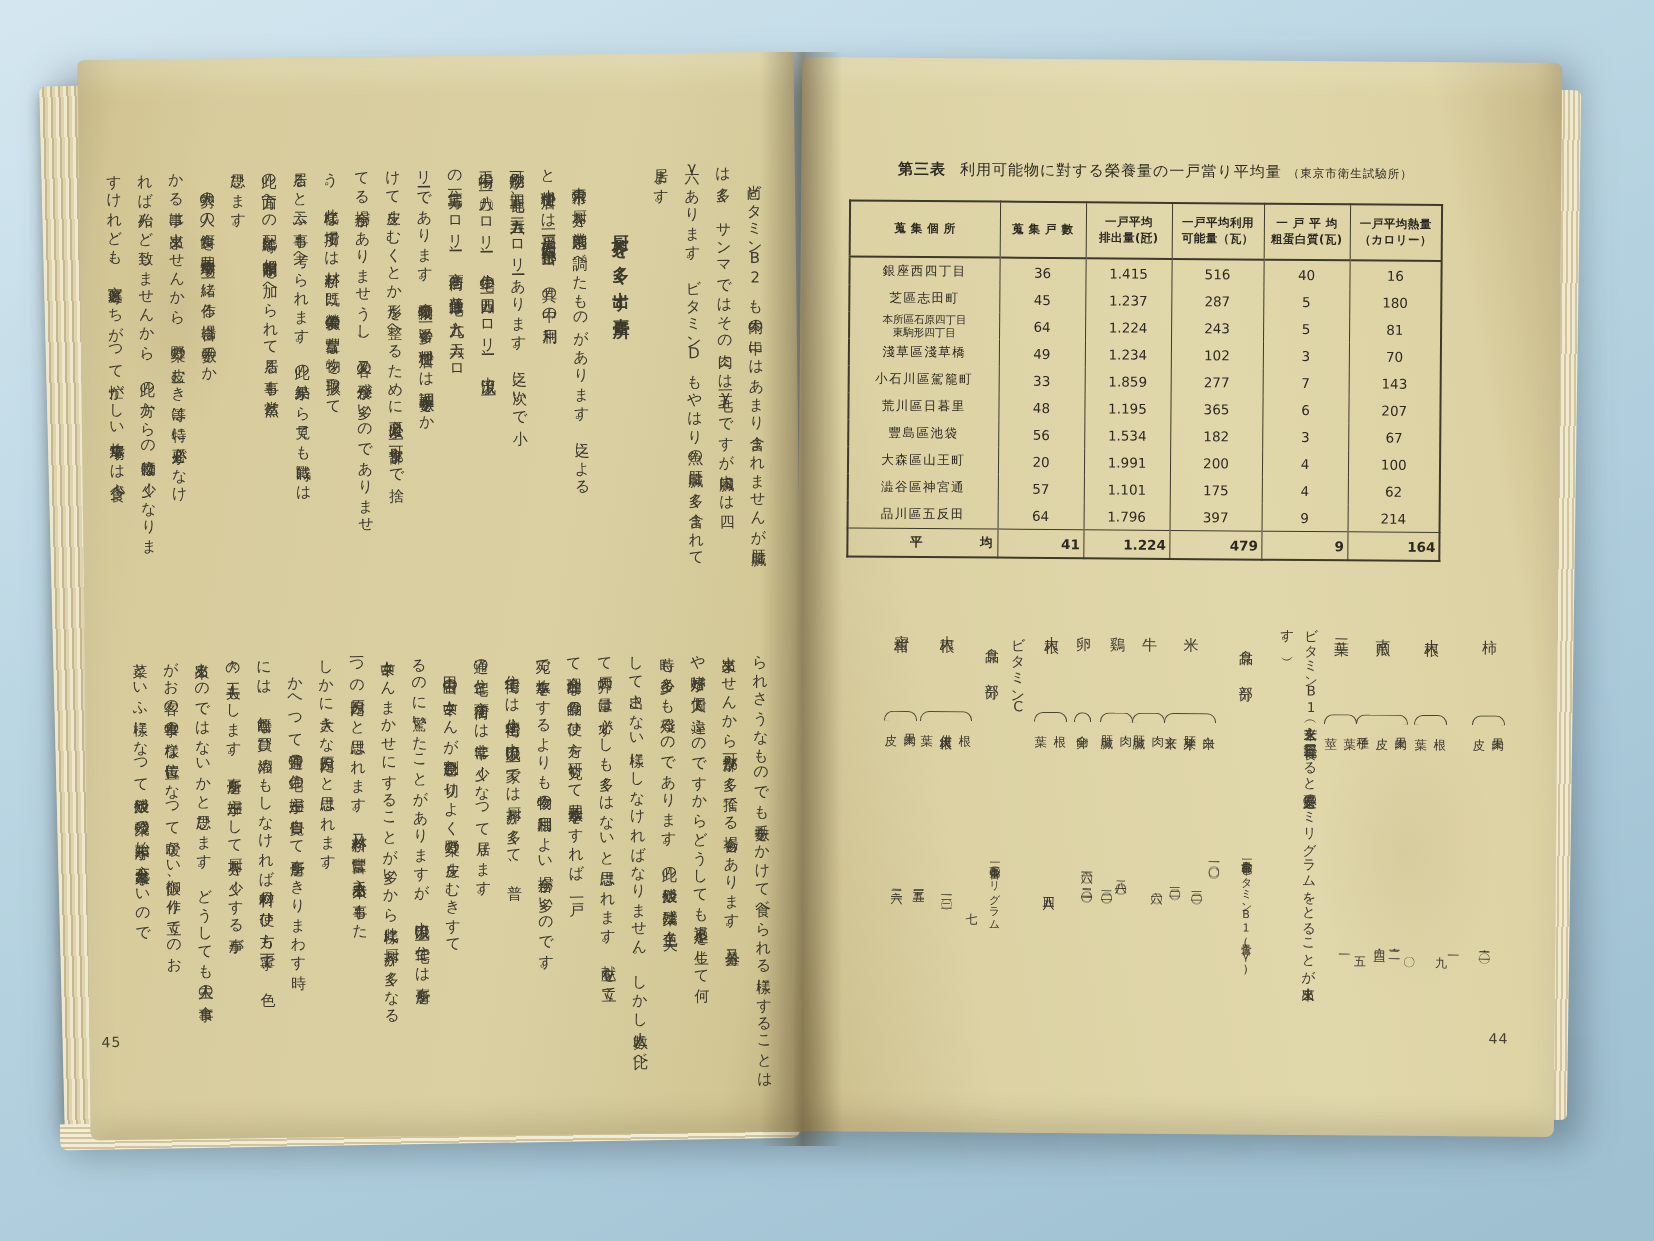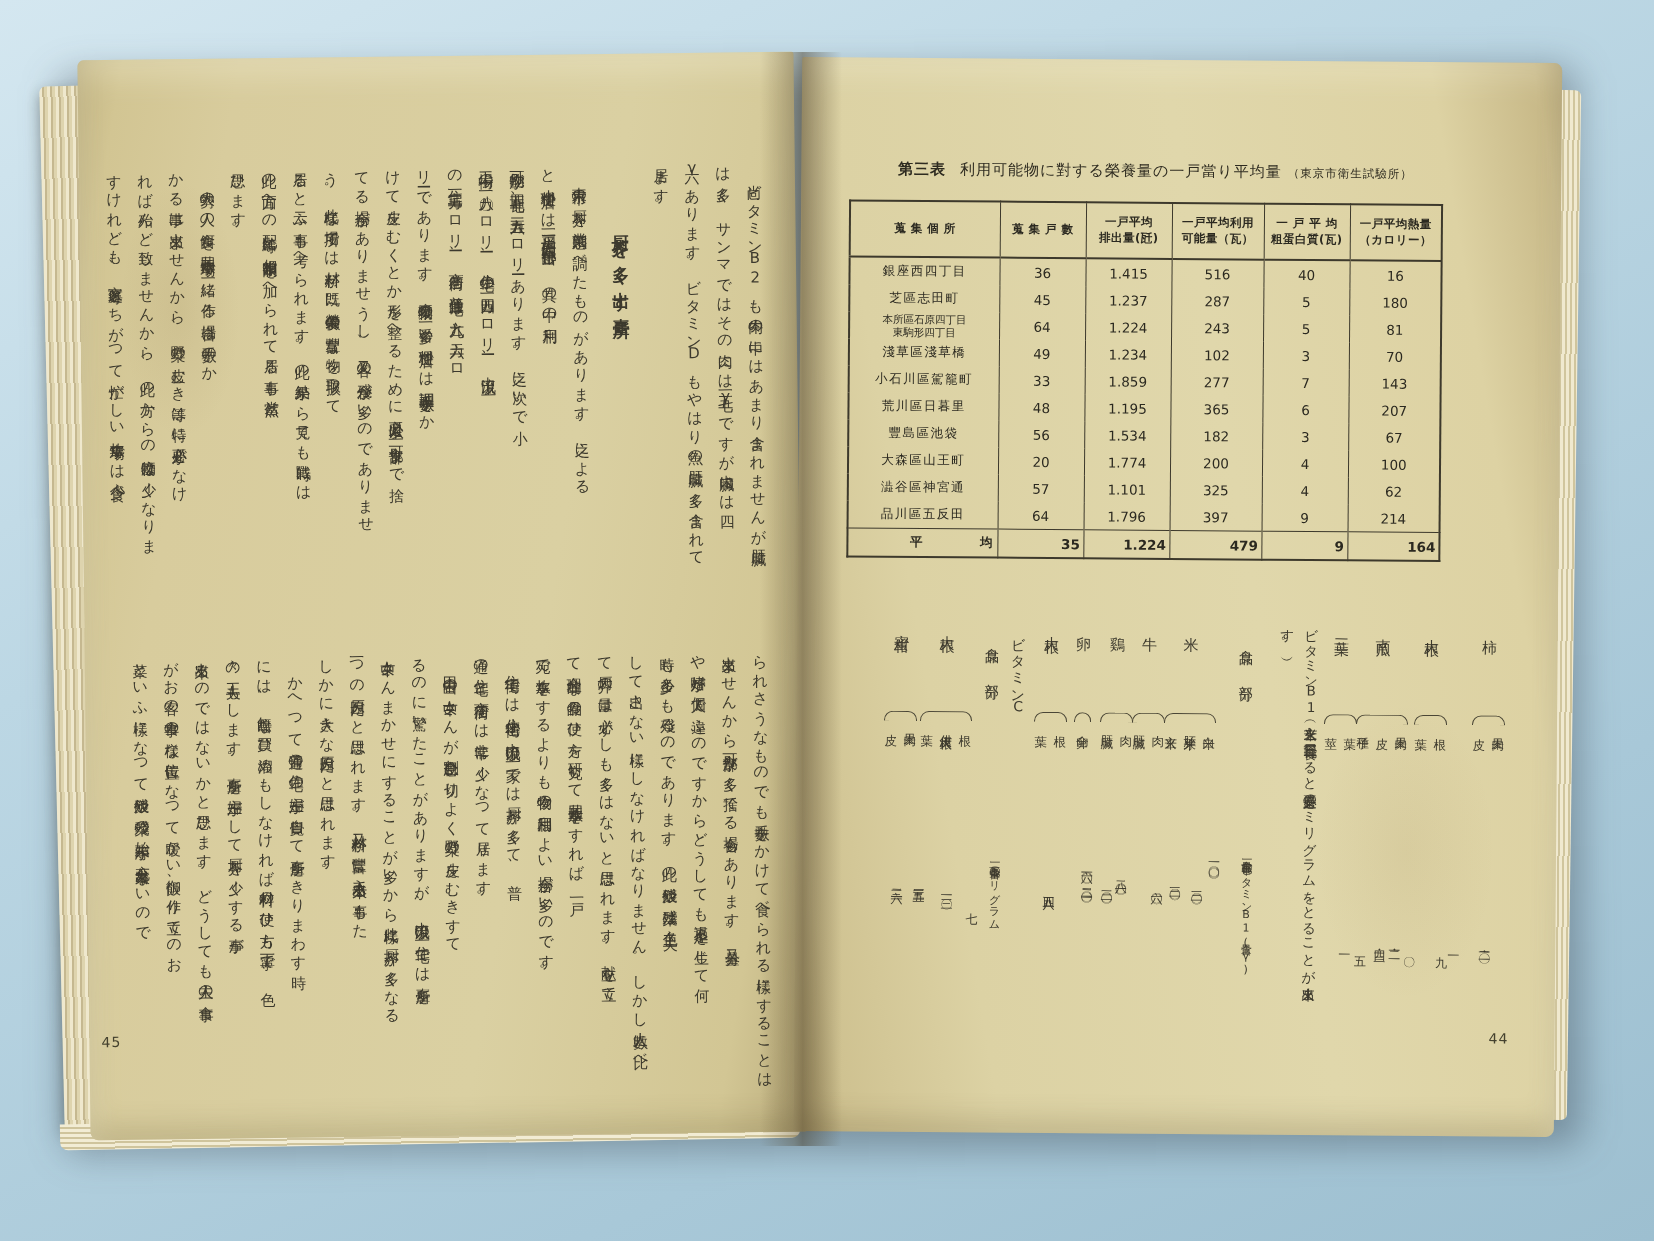--- a/index.html
+++ b/index.html
@@ -215,44 +215,44 @@
             <td class="dist">豐島區池袋</td>
             <td>56</td>
             <td>1.534</td>
             <td>182</td>
             <td>3</td>
             <td>67</td>
           </tr>
           <tr>
             <td class="dist">大森區山王町</td>
             <td>20</td>
-            <td>1.774</td>
+            <td>1.991</td>
             <td>200</td>
             <td>4</td>
             <td>100</td>
           </tr>
           <tr>
             <td class="dist">澁谷區神宮通</td>
             <td>57</td>
             <td>1.101</td>
-            <td>325</td>
+            <td>175</td>
             <td>4</td>
             <td>62</td>
           </tr>
           <tr>
             <td class="dist">品川區五反田</td>
             <td>64</td>
             <td>1.796</td>
             <td>397</td>
             <td>9</td>
             <td>214</td>
           </tr>
           <tr class="avg">
             <td class="dist">平　　　　均</td>
-            <td>35</td>
+            <td>41</td>
             <td>1.224</td>
             <td>479</td>
             <td>9</td>
             <td>164</td>
           </tr>
         </tbody>
     </table>
 
     <div class="rb" id="rb">
         <div class="food" style="left: 644px; top: 15px;">

